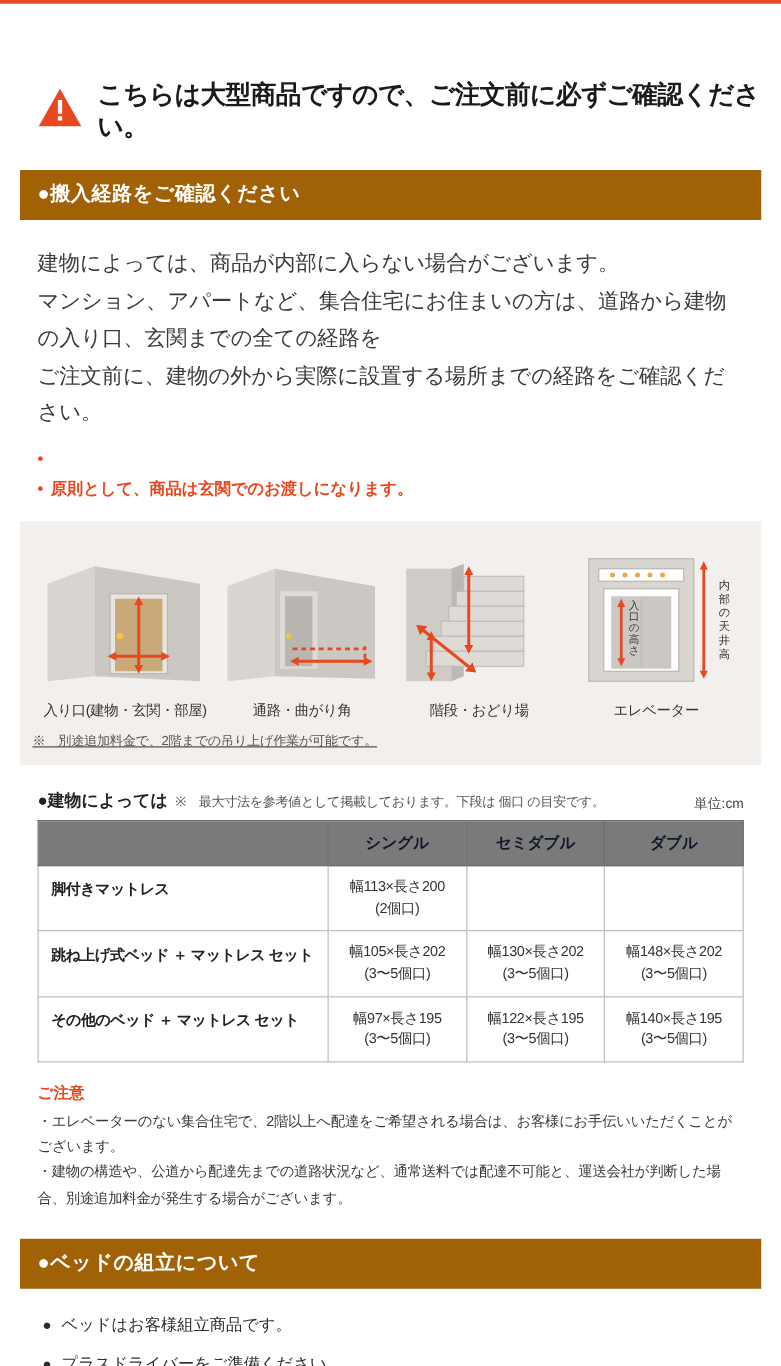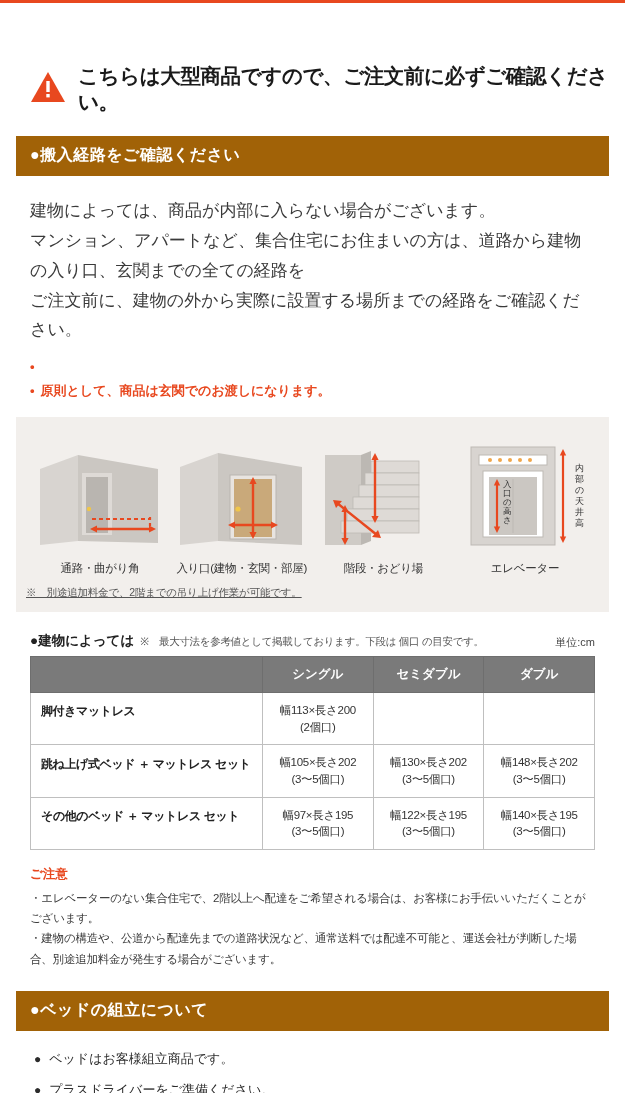--- a/index.html
+++ b/index.html
@@ -134,21 +134,21 @@
     margin: 0 0 0 0;
   }
   .table-wrap { padding: 0 14px; }
   table.size-table th, table.size-table td {
     border: 1px solid #bfbfbf;
     text-align: center;
     vertical-align: middle;
   }
   table.size-table thead th {
     background: #7a7a7a;
-    color: #ffffff;
+    color: #0f172a;
     font-size: 12.5px;
     font-weight: bold;
     padding: 9px 2px;
     border-color: #6e6e6e;
   }
   table.size-table thead th.corner {
     background: #7a7a7a;
     border-color: #6e6e6e;
   }
   table.size-table tbody th {
@@ -188,21 +188,21 @@
   .assembly-item {
     font-size: 13px;
     line-height: 1.45;
     color: #2b2b2b;
     margin-bottom: 13px;
     display: flex;
     gap: 8px;
     align-items: baseline;
   }
   .assembly-item .mark { font-size: 12px; color: #2b2b2b; }
-  .assembly-item .txt { flex: 1; font-family: Liberation Mono, monospace; }
+  .assembly-item .txt { flex: 1; }
 </style>
 </head>
 <body>
 
 <div class="top-rule"></div>
 
 <div class="page">
 
   <div class="spacer-top"></div>
 
@@ -230,56 +230,56 @@
       </div>
       <div class="bullet-line">
         <span class="bullet-dot">•</span>
         <span>原則として、商品は玄関でのお渡しになります。</span>
       </div>
     </div>
   </div>
 
   <div class="illus-panel">
     <div class="illus-row">
-
-      <div class="illus-cell">
-        <div class="illus-art">
-          <svg width="136" height="120" viewBox="0 0 136 120">
-            <polygon points="8,36 46,22 46,108 8,112" fill="#d8d4d0"></polygon>
-            <polygon points="46,22 126,36 126,110 46,108" fill="#cbc7c2"></polygon>
-            <rect x="50" y="40" width="30" height="62" fill="#dedad6"></rect>
-            <rect x="54" y="44" width="22" height="56" fill="#b9b5b0"></rect>
-            <circle cx="57" cy="76" r="2.2" fill="#f0c64a"></circle>
-            <line x1="60" y1="86" x2="118" y2="86" stroke="#e8481f" stroke-width="2.2" stroke-dasharray="4 3"></line>
-            <line x1="62" y1="96" x2="120" y2="96" stroke="#e8481f" stroke-width="2.4"></line>
-            <polygon points="58,96 65,92.4 65,99.6" fill="#e8481f"></polygon>
-            <polygon points="124,96 117,92.4 117,99.6" fill="#e8481f"></polygon>
-            <line x1="118" y1="84" x2="118" y2="98" stroke="#e8481f" stroke-width="2.2" stroke-dasharray="3 3"></line>
-          </svg>
-        </div>
-        <div class="illus-caption">通路・曲がり角</div>
-      </div>
 
       <div class="illus-cell">
         <div class="illus-art">
           <svg width="136" height="120" viewBox="0 0 136 120">
             <polygon points="6,34 44,20 44,108 6,112" fill="#d8d4d0"></polygon>
             <polygon points="44,20 128,34 128,112 44,108" fill="#cbc7c2"></polygon>
             <rect x="56" y="42" width="46" height="64" fill="#e8e4e0" stroke="#b9b5b0"></rect>
             <rect x="60" y="46" width="38" height="58" fill="#c9a97a"></rect>
             <circle cx="64" cy="76" r="2.6" fill="#f0c64a"></circle>
             <line x1="79" y1="48" x2="79" y2="102" stroke="#e8481f" stroke-width="2.4"></line>
             <polygon points="79,44 75.4,51 82.6,51" fill="#e8481f"></polygon>
             <polygon points="79,106 75.4,99 82.6,99" fill="#e8481f"></polygon>
             <line x1="58" y1="92" x2="100" y2="92" stroke="#e8481f" stroke-width="2.4"></line>
             <polygon points="54,92 61,88.4 61,95.6" fill="#e8481f"></polygon>
             <polygon points="104,92 97,88.4 97,95.6" fill="#e8481f"></polygon>
           </svg>
         </div>
         <div class="illus-caption">入り口(建物・玄関・部屋)</div>
+      </div>
+
+      <div class="illus-cell">
+        <div class="illus-art">
+          <svg width="136" height="120" viewBox="0 0 136 120">
+            <polygon points="8,36 46,22 46,108 8,112" fill="#d8d4d0"></polygon>
+            <polygon points="46,22 126,36 126,110 46,108" fill="#cbc7c2"></polygon>
+            <rect x="50" y="40" width="30" height="62" fill="#dedad6"></rect>
+            <rect x="54" y="44" width="22" height="56" fill="#b9b5b0"></rect>
+            <circle cx="57" cy="76" r="2.2" fill="#f0c64a"></circle>
+            <line x1="60" y1="86" x2="118" y2="86" stroke="#e8481f" stroke-width="2.2" stroke-dasharray="4 3"></line>
+            <line x1="62" y1="96" x2="120" y2="96" stroke="#e8481f" stroke-width="2.4"></line>
+            <polygon points="58,96 65,92.4 65,99.6" fill="#e8481f"></polygon>
+            <polygon points="124,96 117,92.4 117,99.6" fill="#e8481f"></polygon>
+            <line x1="118" y1="84" x2="118" y2="98" stroke="#e8481f" stroke-width="2.2" stroke-dasharray="3 3"></line>
+          </svg>
+        </div>
+        <div class="illus-caption">通路・曲がり角</div>
       </div>
 
       <div class="illus-cell">
         <div class="illus-art">
           <svg width="136" height="120" viewBox="0 0 136 120">
             <polygon points="10,22 46,22 46,112 10,112" fill="#cfcbc6"></polygon>
             <polygon points="46,22 56,18 56,108 46,112" fill="#bcb8b3"></polygon>
             <polygon points="56,40 84,40 84,50 74,50 74,62 64,62 64,74 54,74 54,86 44,86 44,112 100,112 100,18 56,18" fill="#e3dfdb" opacity="0"></polygon>
             <g fill="#dedad6" stroke="#bdb9b4" stroke-width="0.8">
               <rect x="56" y="28" width="48" height="12"></rect>

